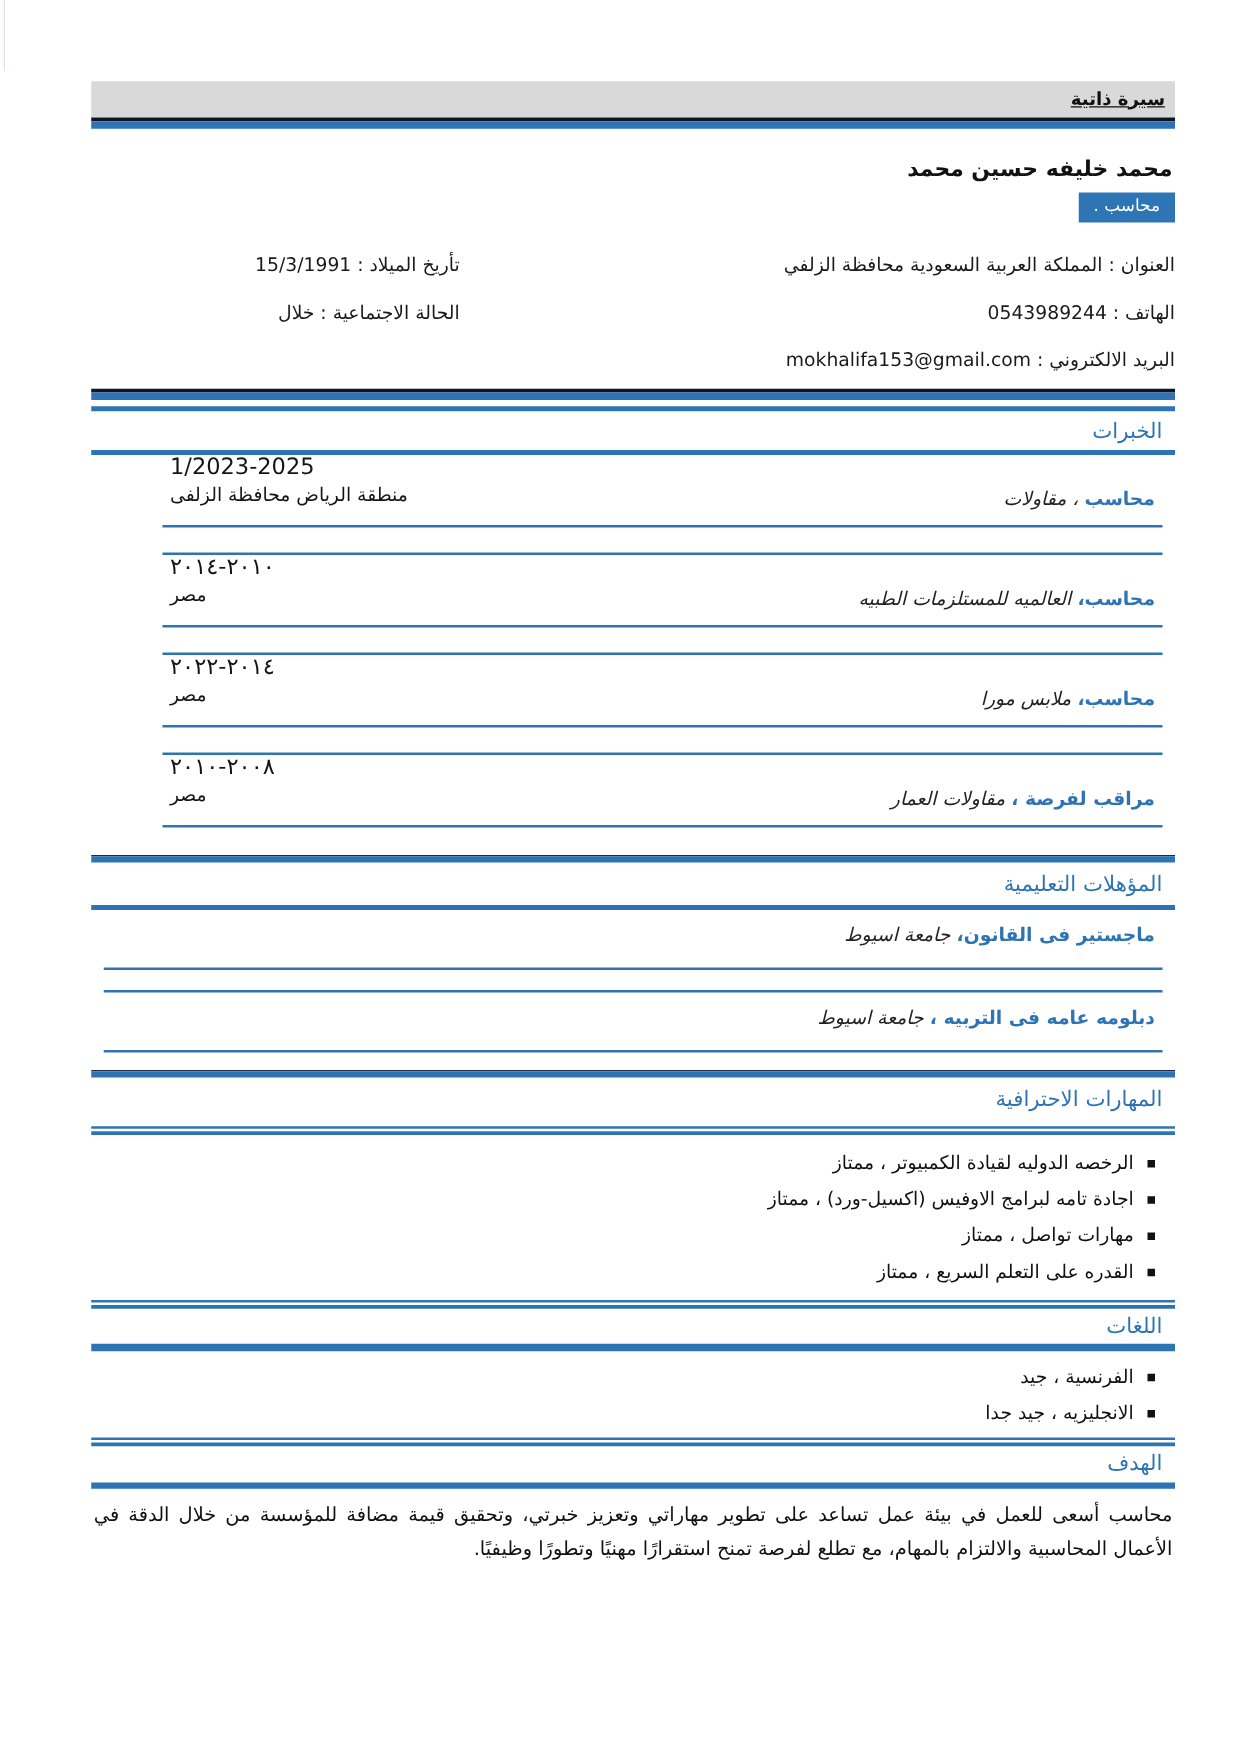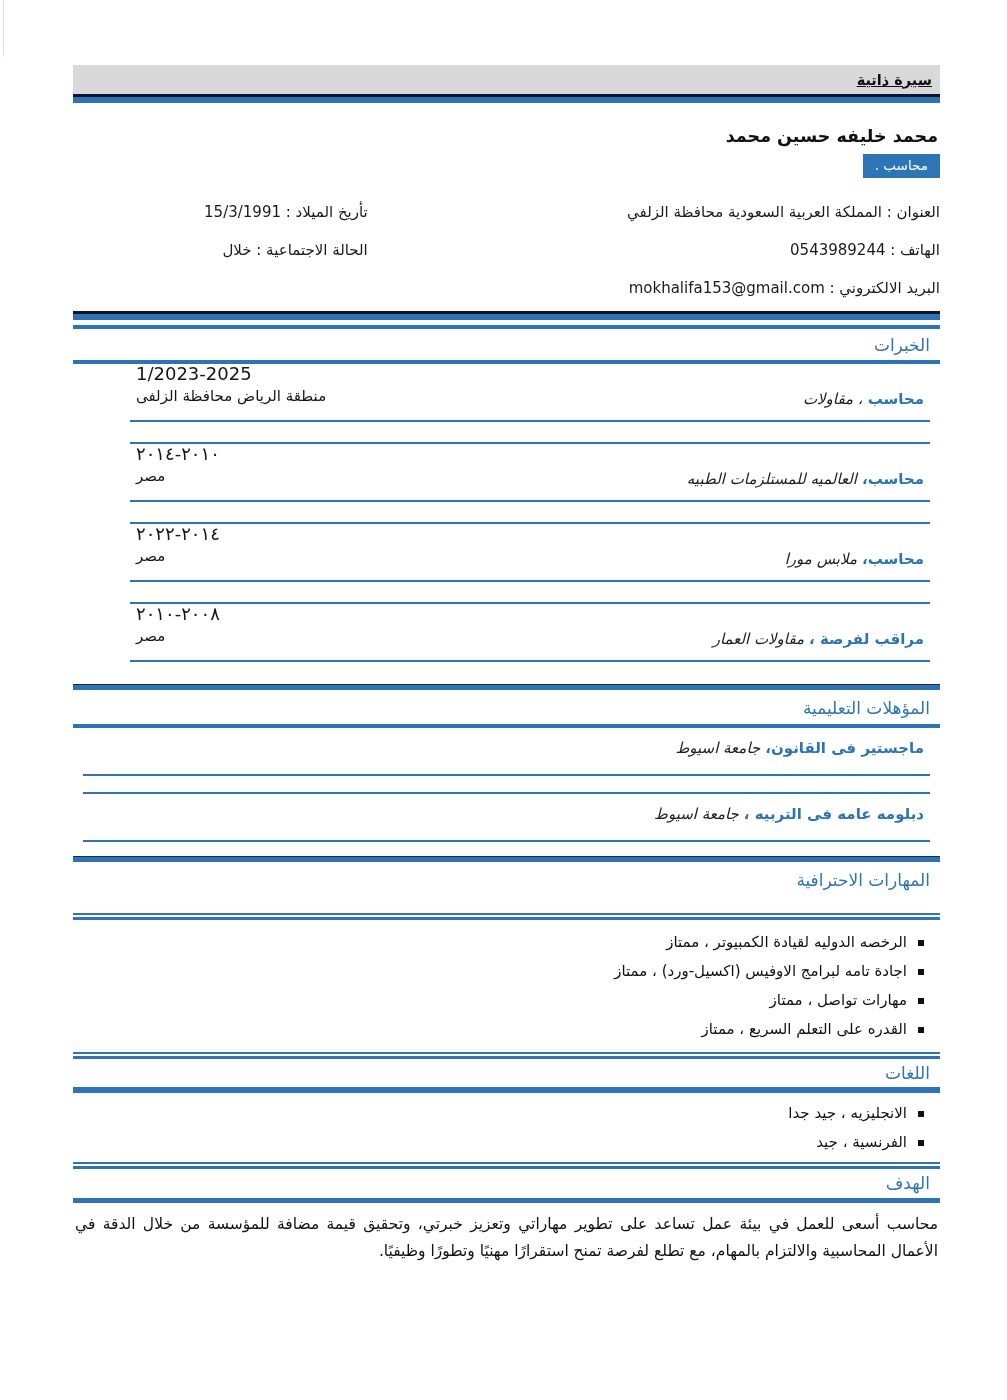--- a/index.html
+++ b/index.html
@@ -142,37 +142,37 @@
     <div class="edu-items">
       <div class="edu-item">
         <span class="degree">ماجستير فى القانون،</span><span class="school">جامعة اسيوط</span>
       </div>
       <div class="edu-item">
         <span class="degree">دبلومه عامه فى التربيه ،</span><span class="school">جامعة اسيوط</span>
       </div>
     </div>
 
     <div class="thick-line" style="margin-top:14px;"></div>
-    <div class="plain-title" style="padding-bottom:23px;">المهارات الاحترافية</div>
+    <div class="plain-title" style="padding-bottom:11px;">المهارات الاحترافية</div>
     <div class="double-line"></div>
 
     <ul class="bullet-list">
       <li class="bullet-item"><span class="sq"></span><span>الرخصه الدوليه لقيادة الكمبيوتر ، ممتاز</span></li>
       <li class="bullet-item"><span class="sq"></span><span>اجادة تامه لبرامج الاوفيس (اكسيل-ورد) ، ممتاز</span></li>
       <li class="bullet-item"><span class="sq"></span><span>مهارات تواصل ، ممتاز</span></li>
       <li class="bullet-item"><span class="sq"></span><span>القدره على التعلم السريع ، ممتاز</span></li>
     </ul>
 
     <div class="double-line"></div>
     <div class="plain-title" style="padding-top:4px; padding-bottom:4px;">اللغات</div>
     <div class="underline6"></div>
 
     <ul class="bullet-list" style="padding-top:6px; padding-bottom:5px;">
+      <li class="bullet-item"><span class="sq"></span><span>الفرنسية ، جيد</span></li>
       <li class="bullet-item"><span class="sq"></span><span>الانجليزيه ، جيد جدا</span></li>
-      <li class="bullet-item"><span class="sq"></span><span>الفرنسية ، جيد</span></li>
     </ul>
 
     <div class="double-line"></div>
     <div class="plain-title" style="padding-top:4px; padding-bottom:5px;">الهدف</div>
     <div class="underline5"></div>
 
     <p class="objective-text">محاسب أسعى للعمل في بيئة عمل تساعد على تطوير مهاراتي وتعزيز خبرتي، وتحقيق قيمة مضافة للمؤسسة من خلال الدقة في الأعمال المحاسبية والالتزام بالمهام، مع تطلع لفرصة تمنح استقرارًا مهنيًا وتطورًا وظيفيًا.</p>
 
   </div>
 </div>

